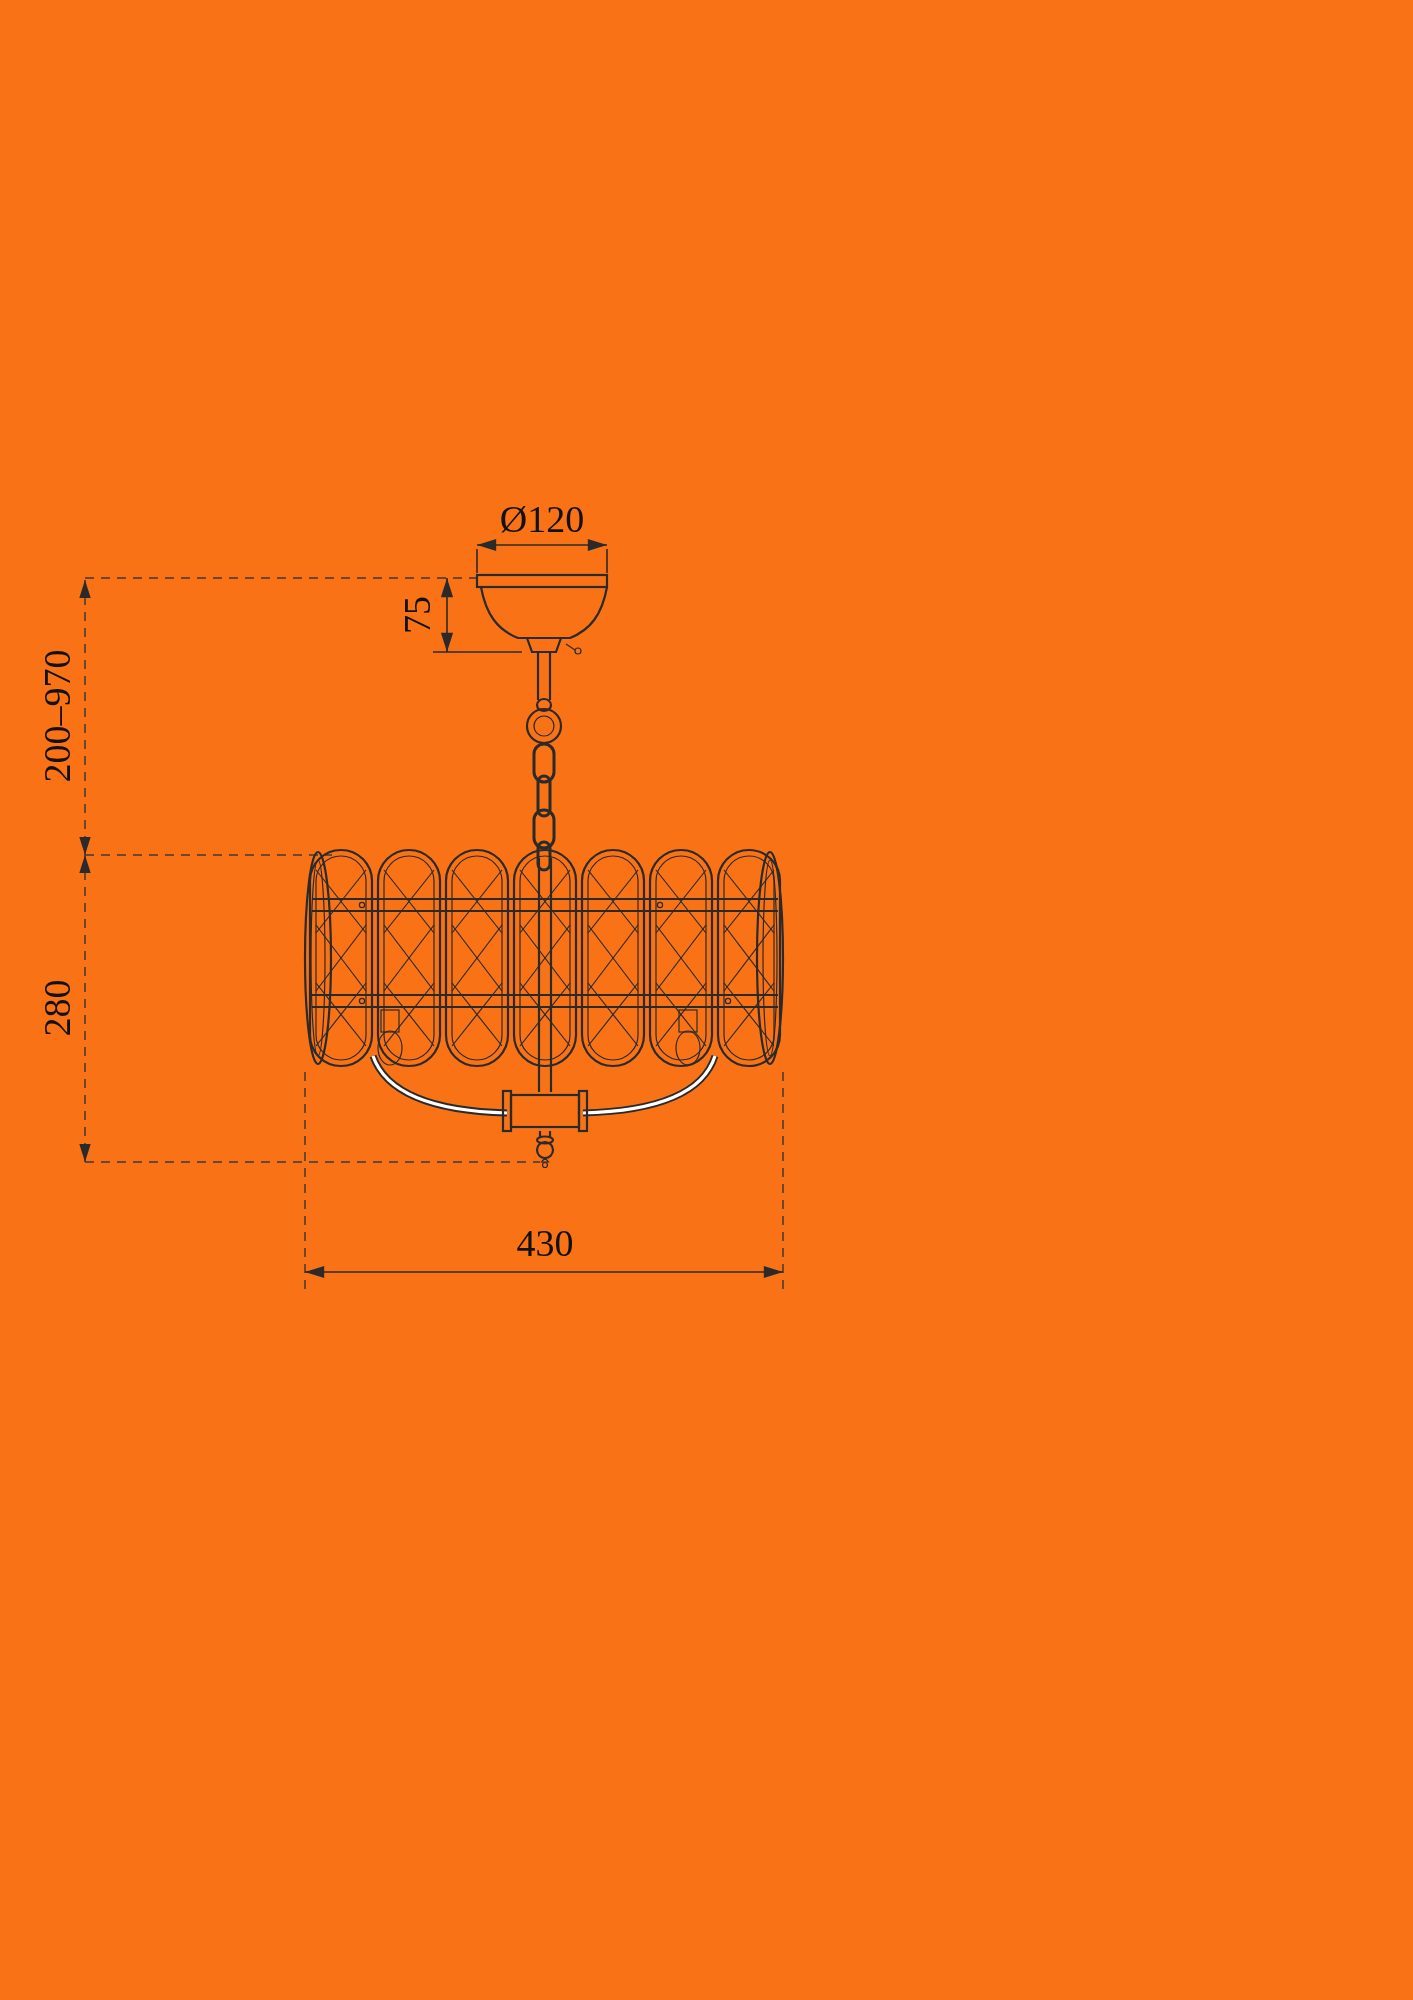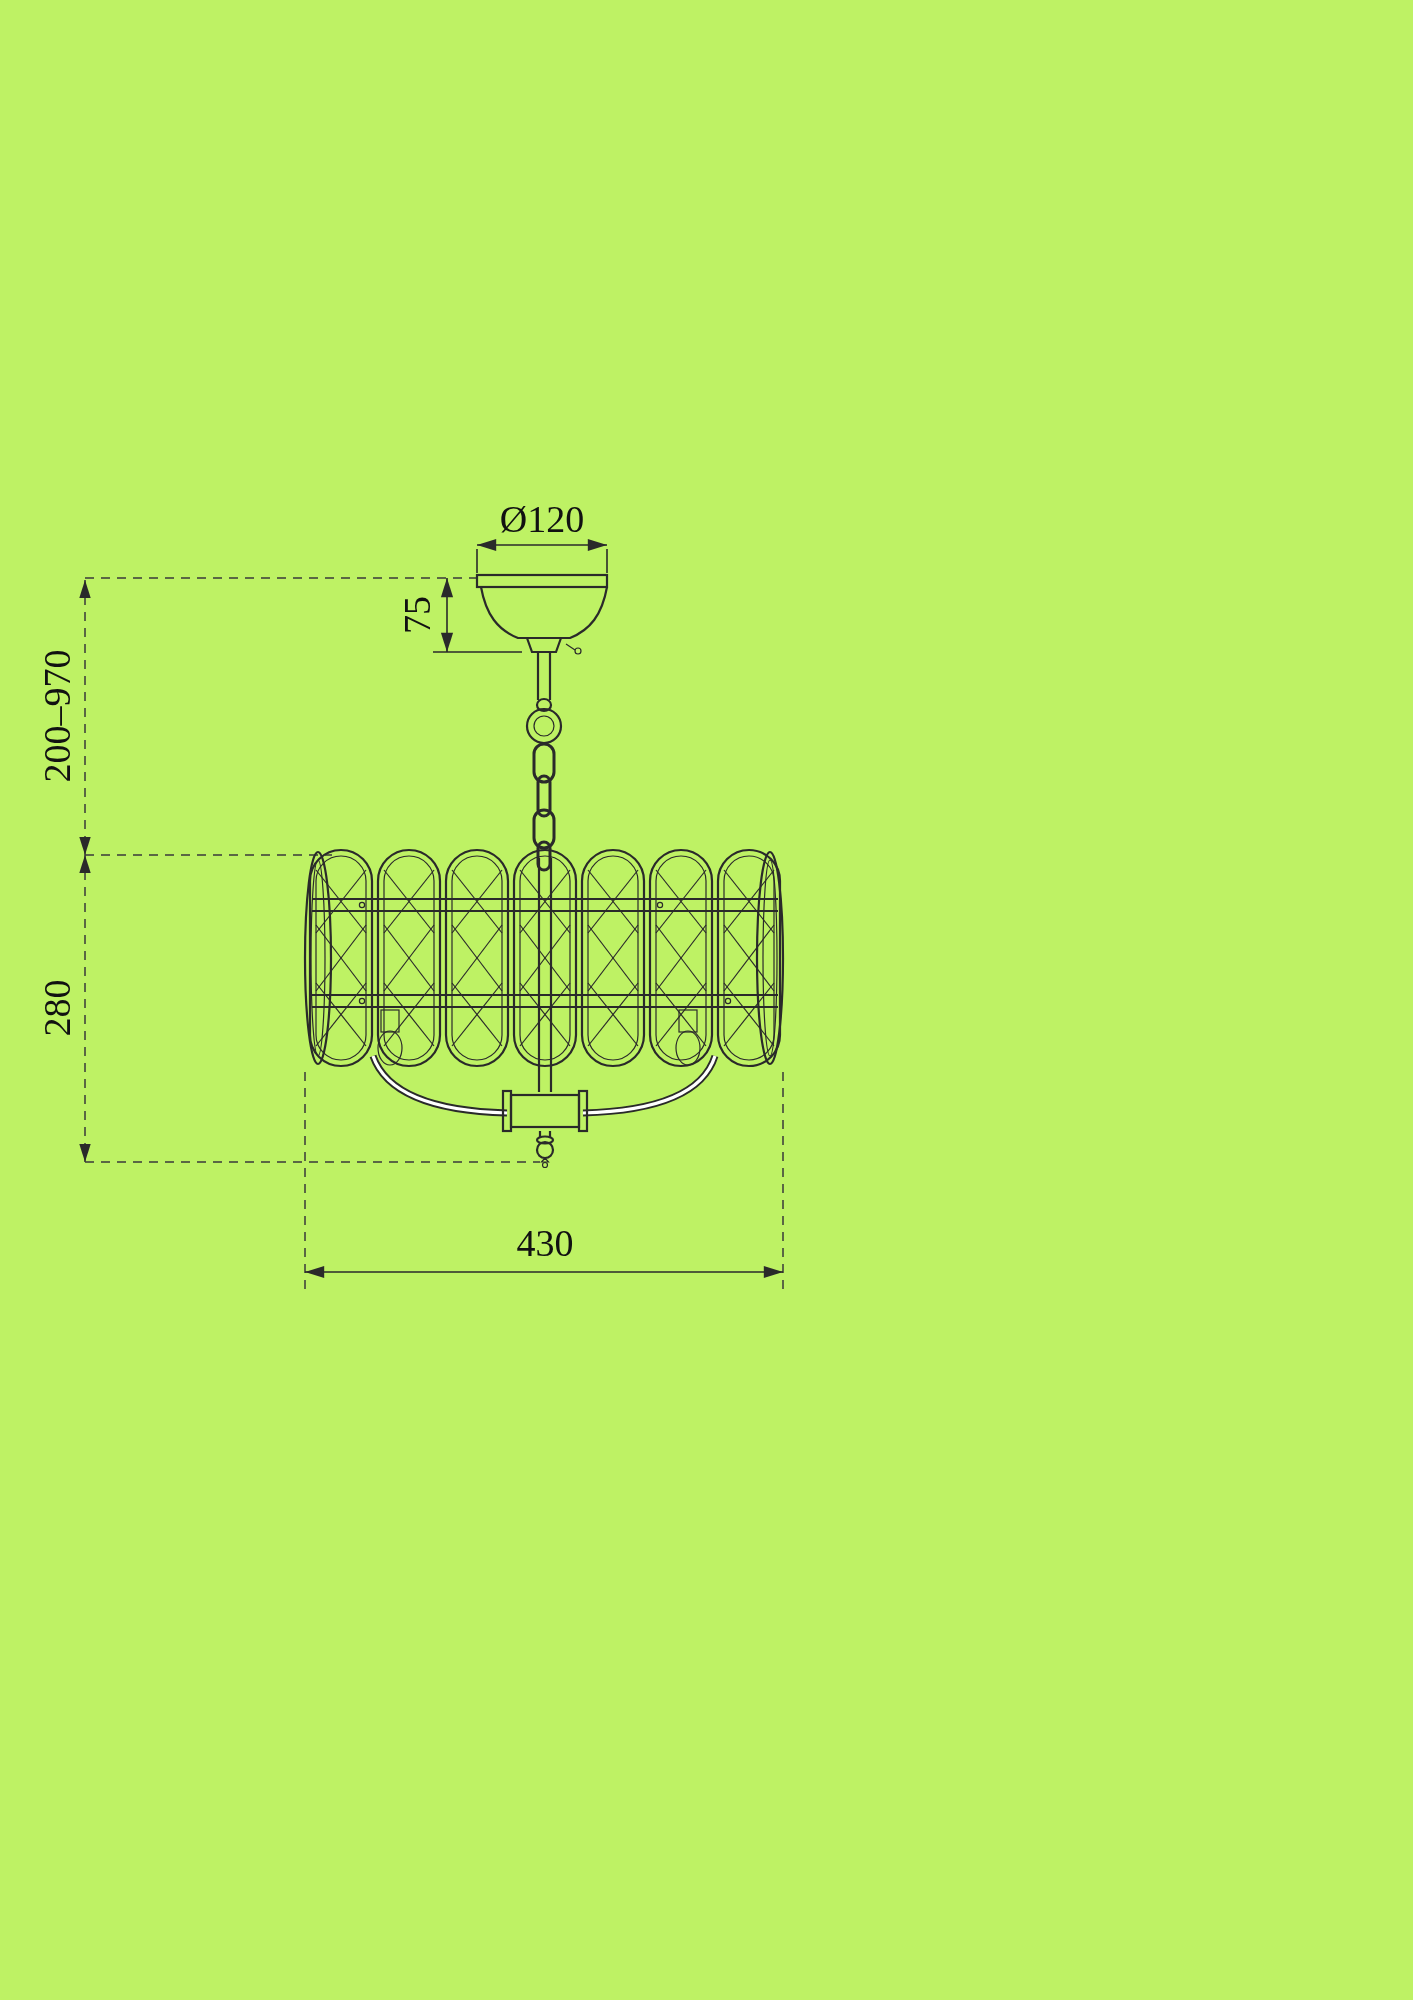--- a/index.html
+++ b/index.html
@@ -1,16 +1,16 @@
 <!DOCTYPE html>
 <html><head>
 <meta charset="utf-8">
 <style>
   html,body{margin:0;padding:0;background:#ffffff;}
-  .canvas{width:1413px;height:2000px;background:#bef264;position:relative;overflow:hidden;}
+  .canvas{width:1413px;height:2000px;background:#f97316;position:relative;overflow:hidden;}
   svg{display:block;}
   .s1{stroke:#2a2a2a;stroke-width:1.2;fill:none;}
   .s2{stroke:#2a2a2a;stroke-width:2.2;fill:none;}
   .s3{stroke:#2a2a2a;stroke-width:3;fill:none;}
   .dash{stroke:#3a3a3a;stroke-width:1.5;fill:none;stroke-dasharray:9 7;}
   .dim{stroke:#2a2a2a;stroke-width:1.6;fill:none;}
   .arm-outer{stroke:#2a2a2a;stroke-width:7;fill:none;}
   .arm-inner{stroke:#ffffff;stroke-width:3.2;fill:none;}
   .txt{font-family:"Liberation Serif","DejaVu Serif",serif;font-size:38px;fill:#111111;}
 </style>

